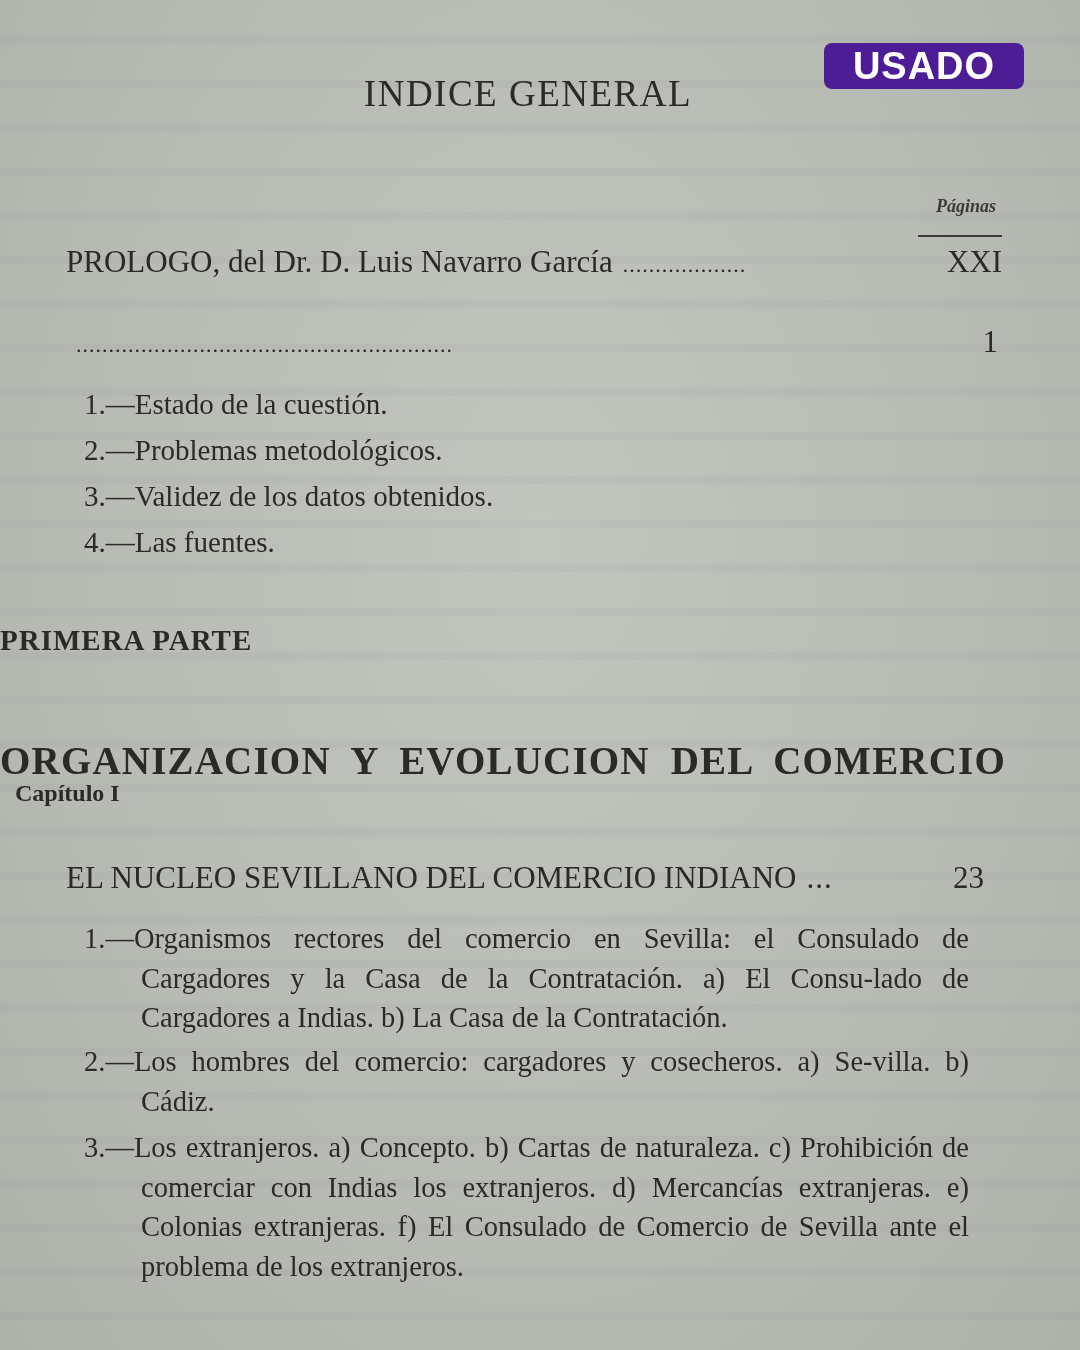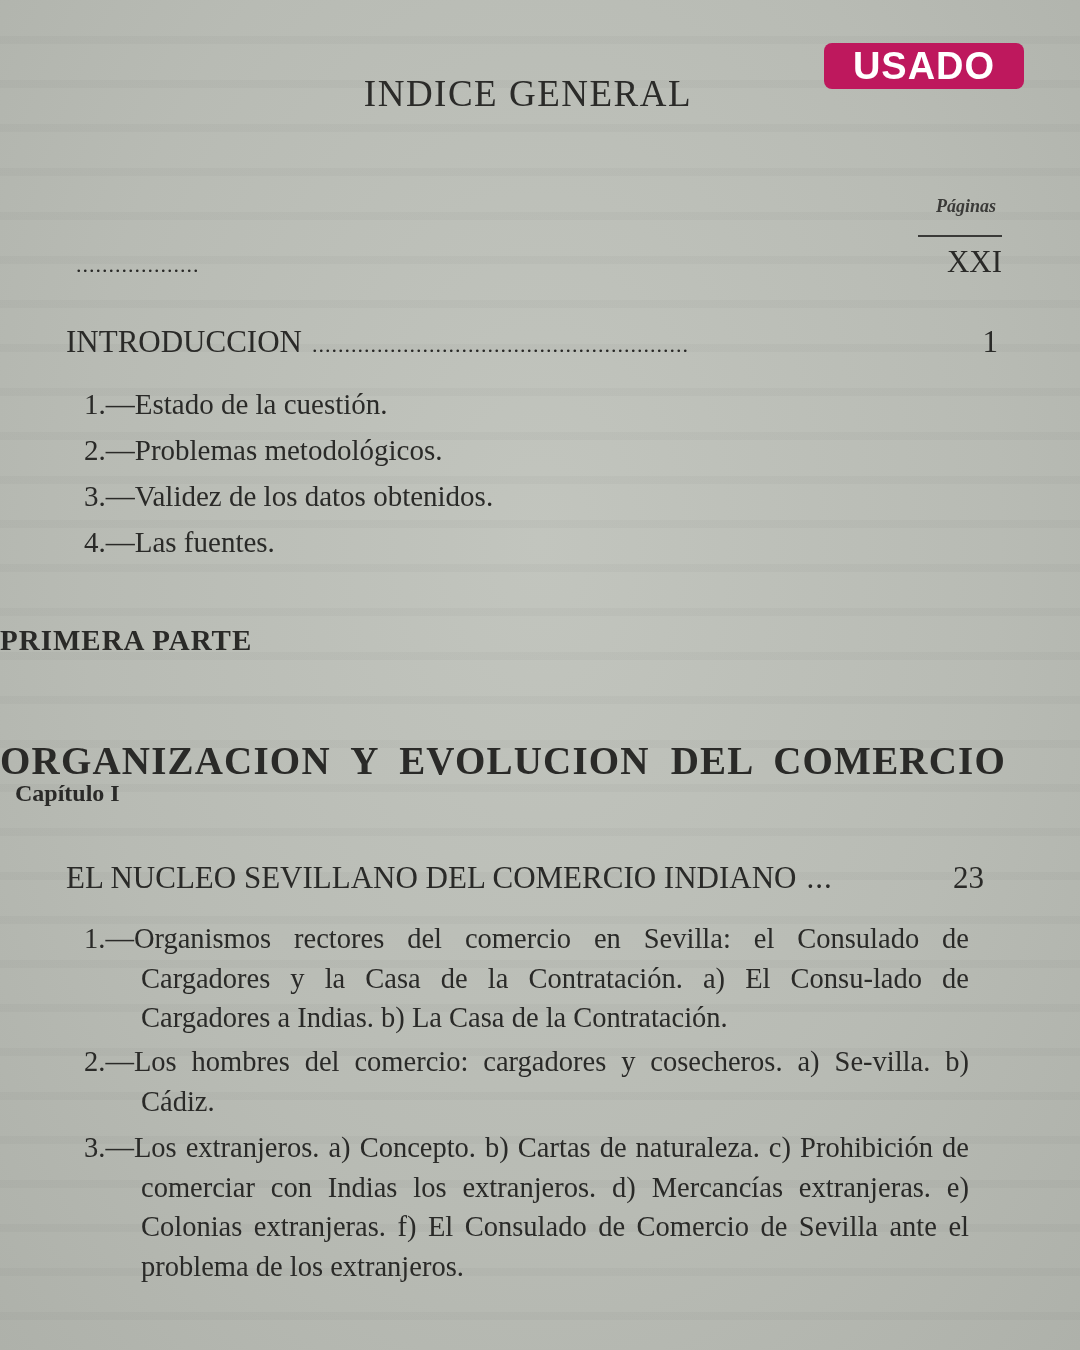--- a/index.html
+++ b/index.html
@@ -27,21 +27,21 @@
     background:
       repeating-linear-gradient(180deg, rgba(0,0,0,0.0) 0px, rgba(0,0,0,0.0) 36px, rgba(60,60,60,0.035) 36px, rgba(60,60,60,0.035) 44px);
     pointer-events: none;
   }
   .badge {
     position: absolute;
     left: 824px;
     top: 43px;
     width: 200px;
     height: 46px;
-    background: #be185d;
+    background: #4c1d95;
     border-radius: 8px;
     color: #ffffff;
     font-family: "Liberation Sans", "DejaVu Sans", sans-serif;
     font-weight: bold;
     font-size: 38px;
     line-height: 46px;
     text-align: center;
     letter-spacing: 1px;
   }
   .title {
@@ -121,26 +121,26 @@
 <div class="bleed"></div>
 
 <div class="badge">USADO</div>
 
 <div class="title">INDICE GENERAL</div>
 
 <div class="paginas">Páginas</div>
 <div class="paginas-rule"></div>
 
 <div class="entry" style="top:244px;">
+  <span class="label">PROLOGO, del Dr. D. Luis Navarro García</span>
   <span class="dots">...................</span>
   <span class="page-num">XXI</span>
 </div>
 
 <div class="entry" style="top:324px;">
-  <span class="label">INTRODUCCION</span>
   <span class="dots">..........................................................</span>
   <span class="page-num" style="margin-right:4px;">1</span>
 </div>
 
 <div class="sub" style="top:388px;">1.—Estado de la cuestión.</div>
 <div class="sub" style="top:434px;">2.—Problemas metodológicos.</div>
 <div class="sub" style="top:480px;">3.—Validez de los datos obtenidos.</div>
 <div class="sub" style="top:526px;">4.—Las fuentes.</div>
 
 <div class="center-head" style="top:624px; font-size:29px; letter-spacing:1px;">PRIMERA PARTE</div>

